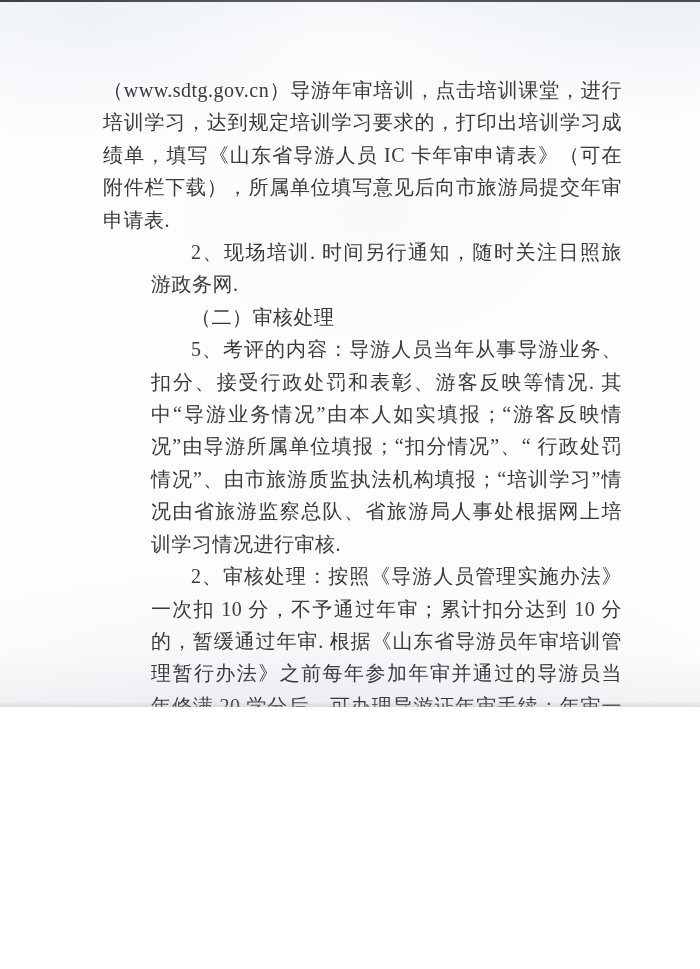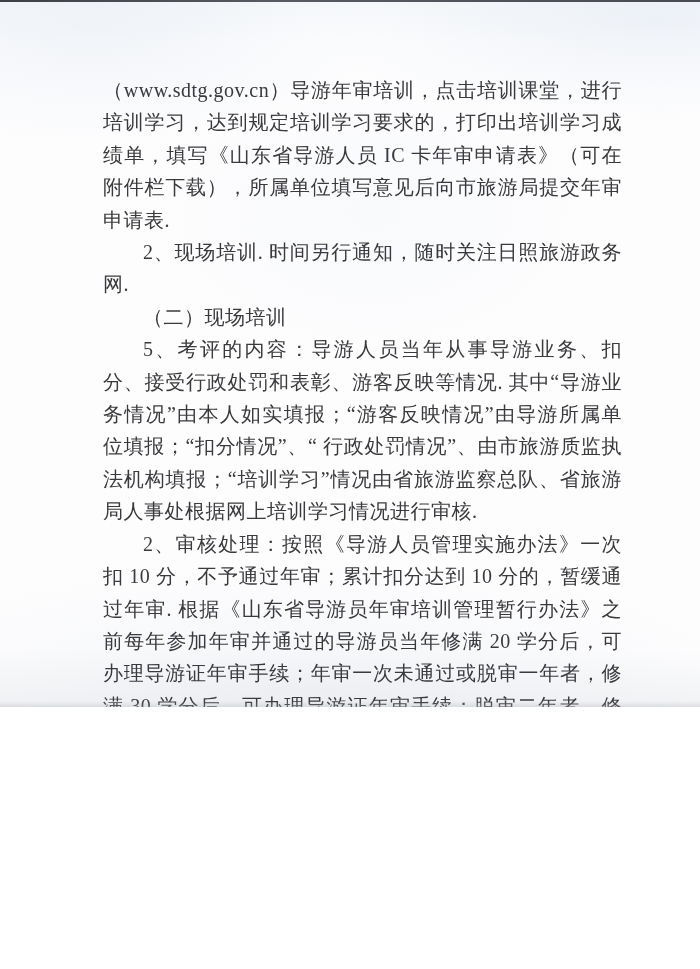--- a/index.html
+++ b/index.html
@@ -46,20 +46,21 @@
     letter-spacing: 0.5px;
     text-align: justify;
     text-justify: inter-ideograph;
   }
   .doc-body p {
     margin: 0;
     padding: 0;
   }
   .doc-body p.indent {
     text-indent: 2em;
+    margin-left: 48px;
   }
   .page-footer {
     position: absolute;
     top: 888px;
     left: 103px;
     width: 540px;
     text-align: center;
     color: #44444a;
     font-size: 16px;
     letter-spacing: 0;
@@ -68,21 +69,21 @@
 </head>
 <body>
 
 <div class="scan-page">
 
   <div class="top-edge"></div>
 
   <div class="doc-body">
     <p>（www.sdtg.gov.cn）导游年审培训，点击培训课堂，进行培训学习，达到规定培训学习要求的，打印出培训学习成绩单，填写《山东省导游人员 IC 卡年审申请表》（可在附件栏下载），所属单位填写意见后向市旅游局提交年审申请表.</p>
     <p class="indent">2、现场培训. 时间另行通知，随时关注日照旅游政务网.</p>
-    <p class="indent">（二）现场培训</p>
+    <p class="indent">（二）审核处理</p>
     <p class="indent">5、考评的内容：导游人员当年从事导游业务、扣分、接受行政处罚和表彰、游客反映等情况. 其中“导游业务情况”由本人如实填报；“游客反映情况”由导游所属单位填报；“扣分情况”、“ 行政处罚情况”、由市旅游质监执法机构填报；“培训学习”情况由省旅游监察总队、省旅游局人事处根据网上培训学习情况进行审核.</p>
     <p class="indent">2、审核处理：按照《导游人员管理实施办法》一次扣 10 分，不予通过年审；累计扣分达到 10 分的，暂缓通过年审. 根据《山东省导游员年审培训管理暂行办法》之前每年参加年审并通过的导游员当年修满 20 学分后，可办理导游证年审手续；年审一次未通过或脱审一年者，修满 30 学分后，可办理导游证年审手续；脱审二年者，修满 50 学分后，可办理导游证年审手续. 年审两次未通过者，由旅游行政管理部门暂停其职业资格，修满 60 学分后，可办理导游证年审手续；年审三次未通过者或取得导游证三年（含）以上不参加年审者，由旅游行政管理部门注销导游证，如需申领导游证，须重新参加全国导游员资格考试合格后，按规定程序办理有关手续.</p>
   </div>
 
   <div class="page-footer">2</div>
 
   <div class="bottom-edge"></div>
 
 </div>
 

